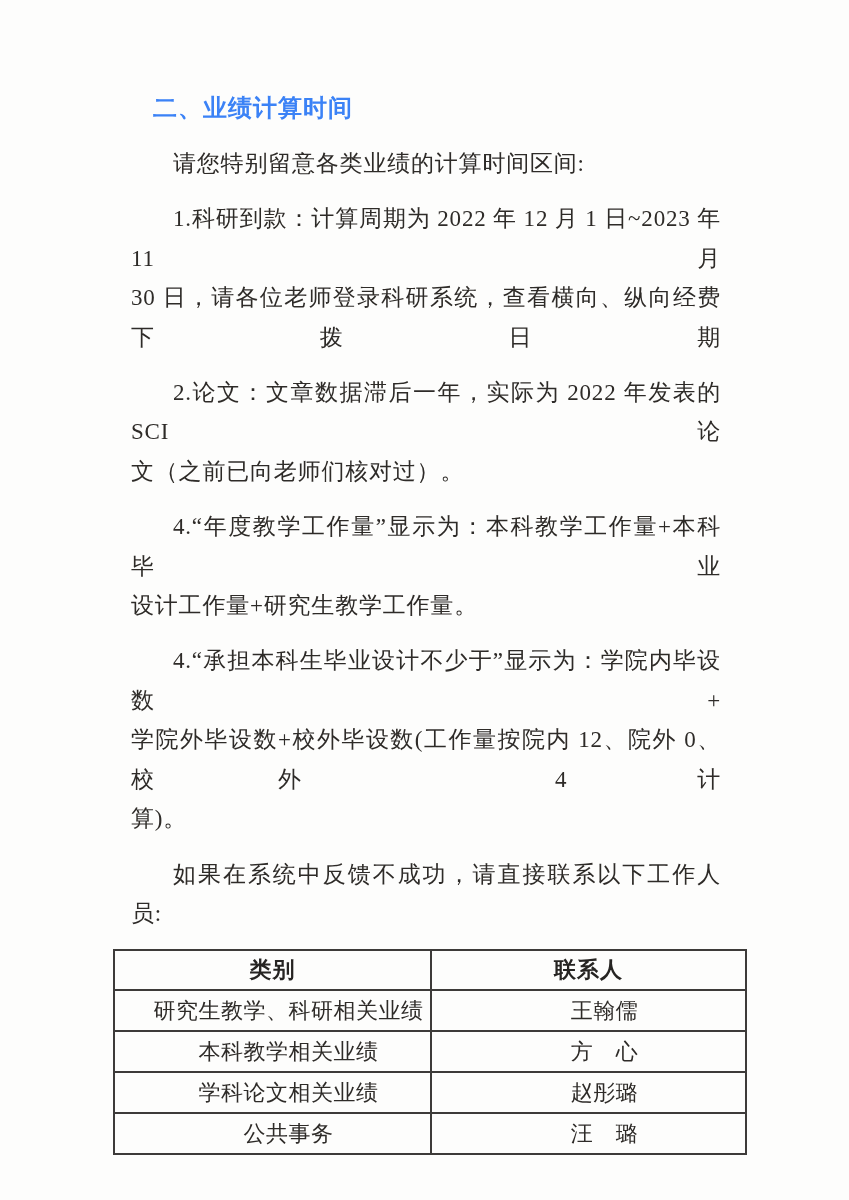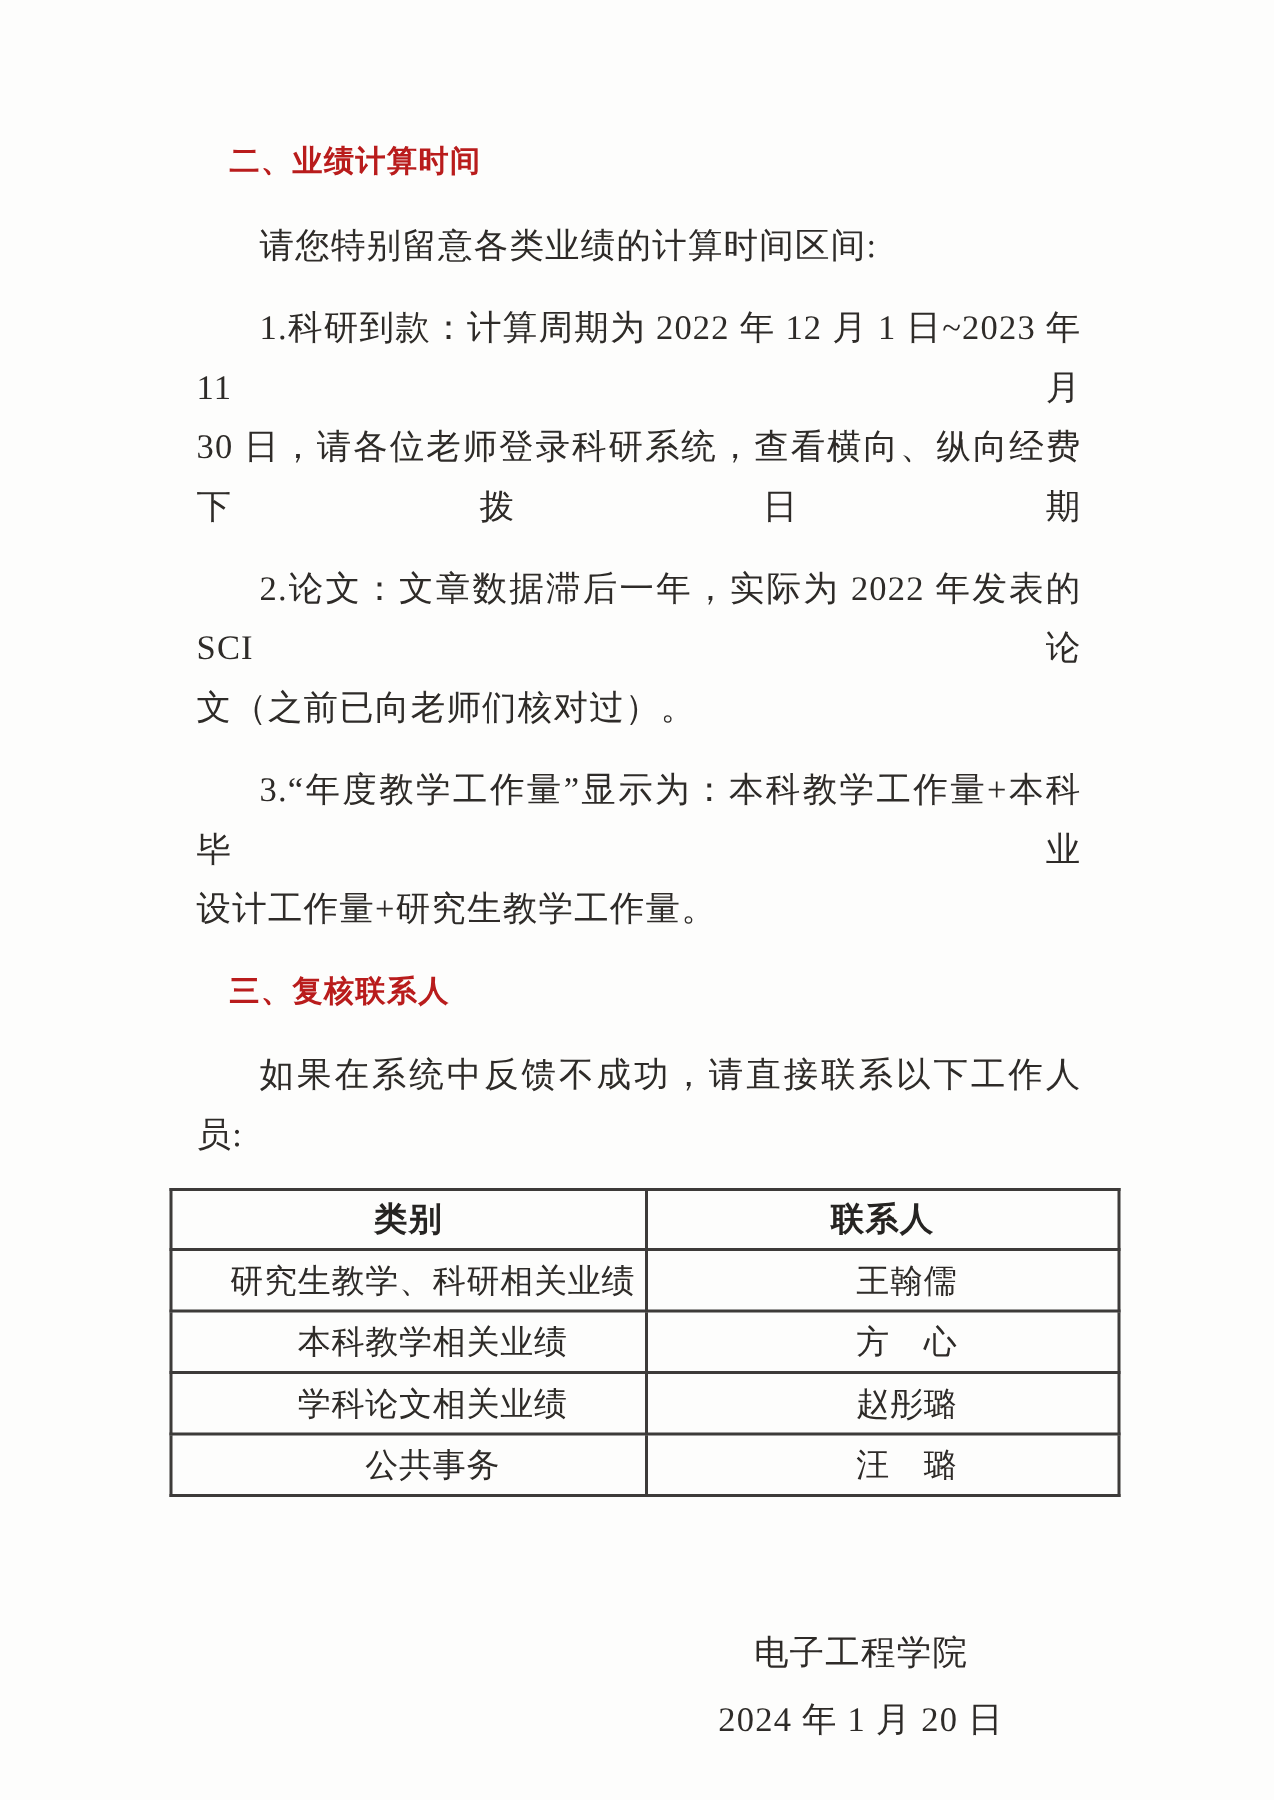--- a/index.html
+++ b/index.html
@@ -14,24 +14,24 @@
   .content {
     position: absolute;
     left: 115px;
     top: 88px;
     width: 622px;
     color: #2e2b28;
   }
   .heading {
     font-family: Liberation Sans, sans-serif;
     font-weight: 700;
-    font-size: 20px;
+    font-size: 24px;
     line-height: 40px;
     text-indent: 38px;
-    color: #b91c1c;
+    color: #3b82f6;
     letter-spacing: 1px;
   }
   .para { margin: 16px; }
   .line {
     font-size: 23px;
     line-height: 39.4px;
     letter-spacing: 0.8px;
     text-align: justify;
   }
   .line.first { text-indent: 42px; }
@@ -89,26 +89,30 @@
         </div>
         <div class="para">
           <div class="line first full">1.科研到款：计算周期为 2022 年 12 月 1 日~2023 年 11 月</div>
           <div class="line full">30 日，请各位老师登录科研系统，查看横向、纵向经费下拨日期</div>
         </div>
         <div class="para">
           <div class="line first full">2.论文：文章数据滞后一年，实际为 2022 年发表的 SCI 论</div>
           <div class="line">文（之前已向老师们核对过）。</div>
         </div>
         <div class="para">
-          <div class="line first full">3.“年度教学工作量”显示为：本科教学工作量+本科毕业</div>
+          <div class="line first full">4.“年度教学工作量”显示为：本科教学工作量+本科毕业</div>
           <div class="line">设计工作量+研究生教学工作量。</div>
+        </div>
+        <div class="para">
+          <div class="line first full">4.“承担本科生毕业设计不少于”显示为：学院内毕设数+</div>
+          <div class="line full">学院外毕设数+校外毕设数(工作量按院内 12、院外 0、校外 4 计</div>
+          <div class="line">算)。</div>
         </div>
       </div>
 
-    <div class="heading">三、复核联系人</div>
 
     <div id="pg-contacts">
         <div class="para">
           <div class="line first">如果在系统中反馈不成功，请直接联系以下工作人员:</div>
         </div>
       </div>
 
     <table class="contacts">
       <colgroup>
         <col style="width: 317px">

